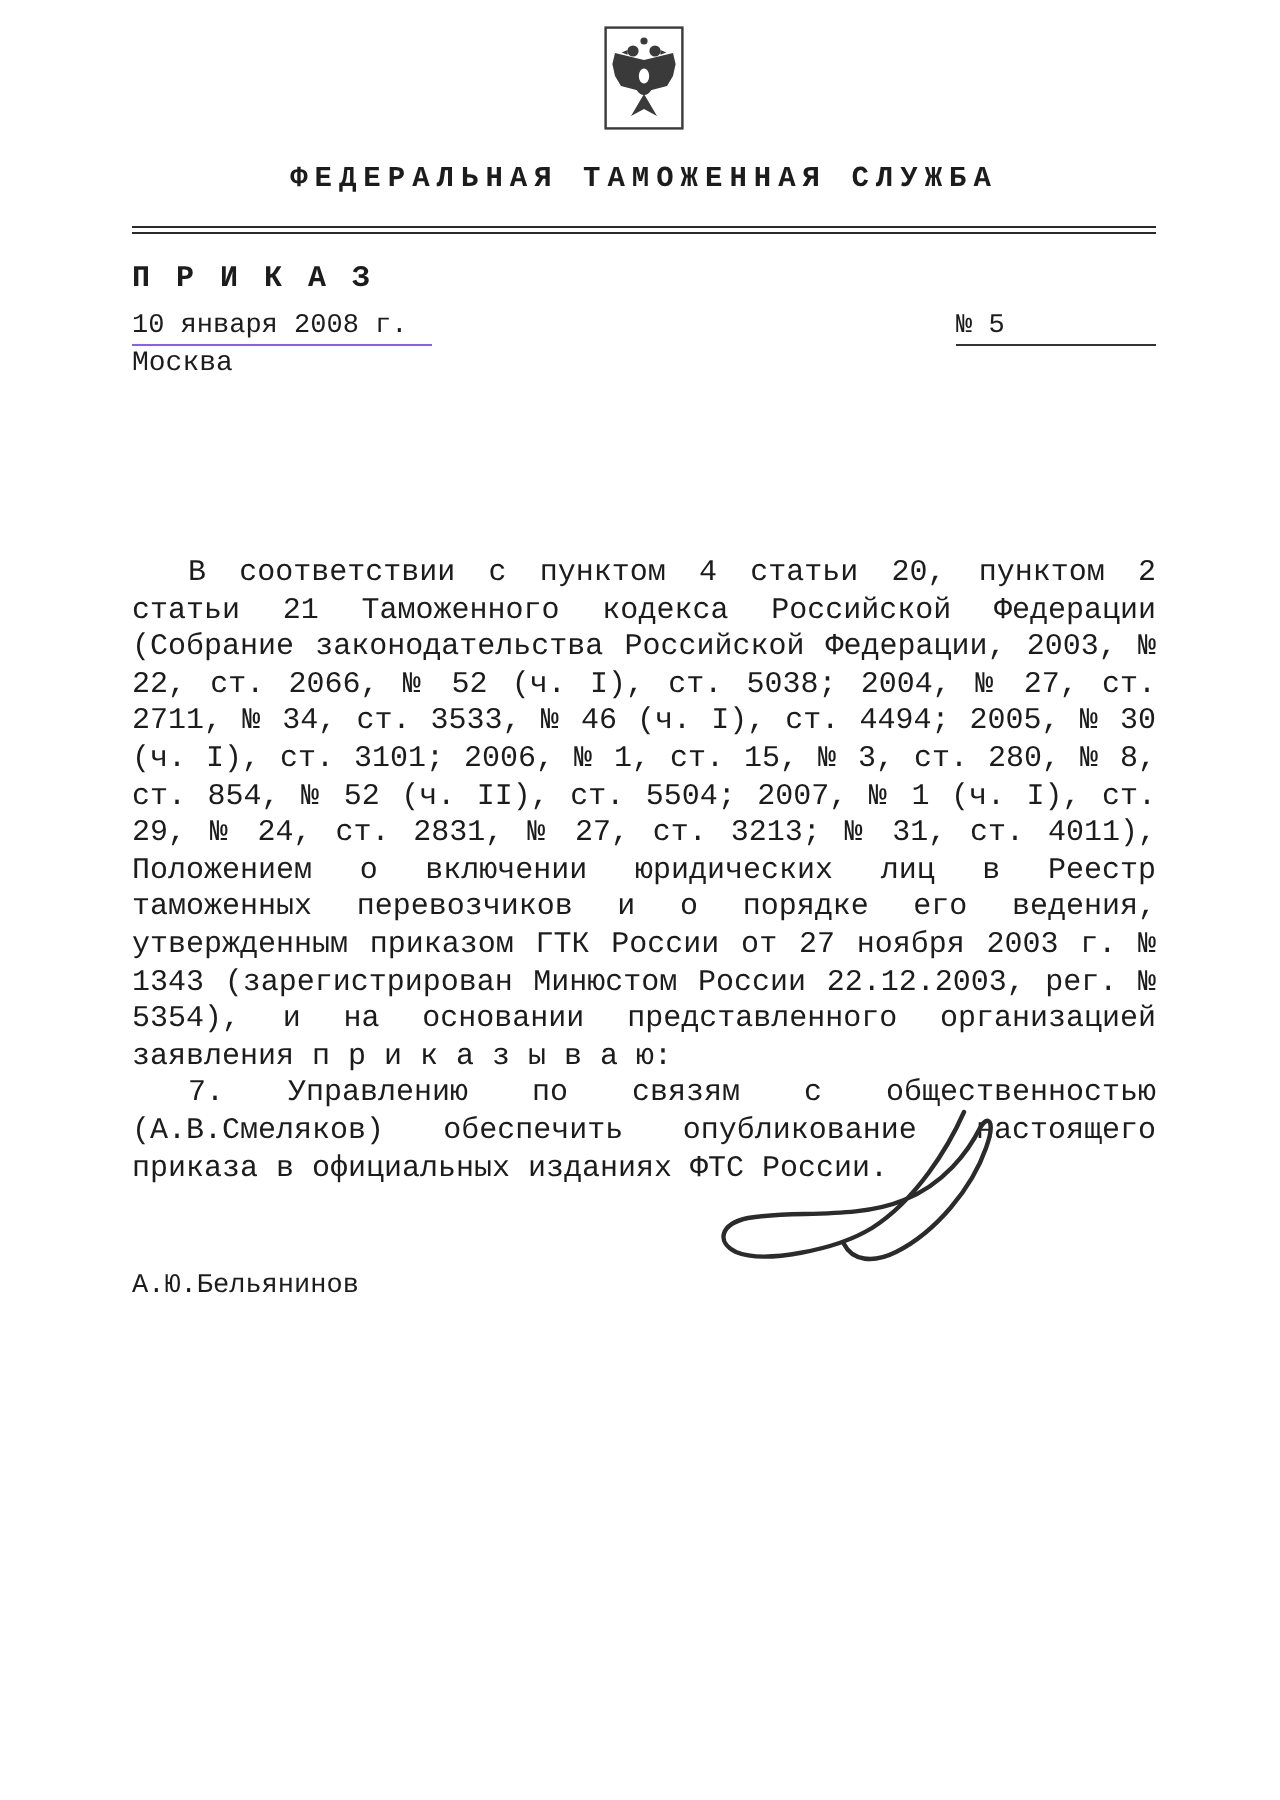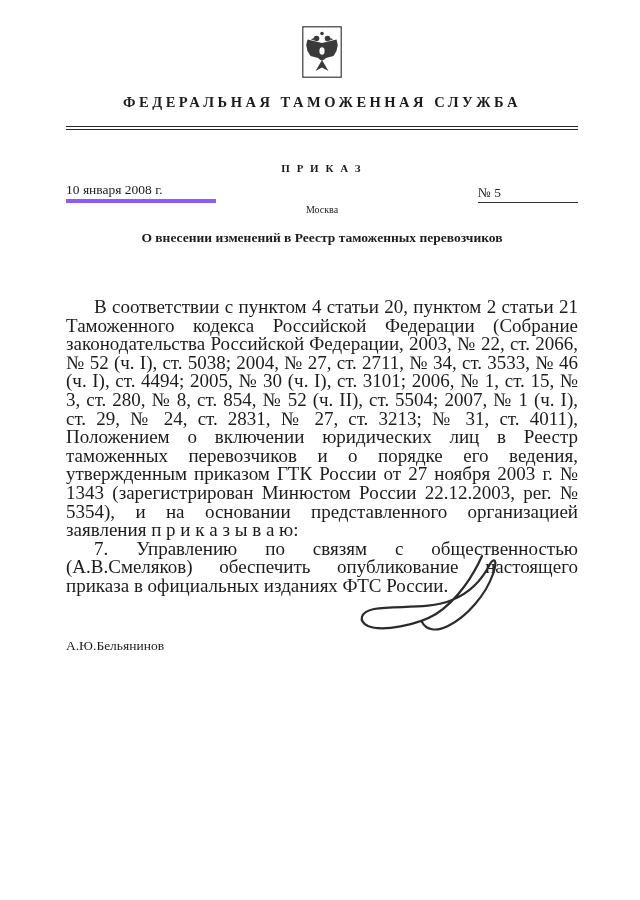--- a/index.html
+++ b/index.html
@@ -2,25 +2,25 @@
 <html lang="ru"><head>
 <meta charset="utf-8">
 <style>
   html, body { margin: 0; padding: 0; }
   body { background: #ffffff; }
   .page {
     position: relative;
     width: 640px;
     height: 900px;
     background: #ffffff;
-    font-family: Liberation Serif, serif;
+    font-family: Liberation Mono, monospace;
     color: #1c1c1c;
     overflow: hidden;
     box-sizing: border-box;
-    padding: 24px 62px 0 66px;
+    padding: 11px 62px 0 66px;
   }
   .emblem-wrap {
     text-align: center;
     margin-top: 2px;
   }
   .emblem-box {
     display: inline-block;
     line-height: 0;
   }
   .agency {
@@ -31,59 +31,58 @@
     letter-spacing: 3.5px;
     white-space: nowrap;
   }
   .rule {
     margin-top: 15px;
     height: 2px;
     border-top: 1.6px solid #2a2a2a;
     border-bottom: 1px solid #2a2a2a;
   }
   .doc-type {
-    margin-top: 32px;
-    text-align: center;
+    margin-top: 14px;
     font-weight: bold;
-    font-size: 11px;
+    font-size: 15px;
     letter-spacing: 2px;
   }
   .date-row {
     margin-top: 8px;
     display: flex;
     justify-content: space-between;
     align-items: flex-end;
     font-size: 13.5px;
   }
   .date-field {
     display: inline-block;
     min-width: 150px;
-    border-bottom: 4px solid #8b5cf6;
+    border-bottom: 1px solid #8b5cf6;
     padding-bottom: 1px;
   }
   .number-field {
     display: inline-block;
     min-width: 100px;
     border-bottom: 1px solid #333;
     padding-bottom: 1px;
   }
   .city {
     margin-top: 1px;
-    text-align: center;
-    font-size: 10px;
+    text-align: left;
+    font-size: 14px;
   }
   .doc-title {
     margin-top: 15px;
     text-align: center;
     font-weight: bold;
     font-size: 13.5px;
   }
   .body-text {
-    margin-top: 52px;
-    font-size: 19px;
+    margin-top: 88px;
+    font-size: 15px;
     line-height: 18.6px;
     text-align: justify;
   }
   .body-text p {
     margin: 0;
     text-indent: 28px;
   }
   .sig-row {
     margin-top: 42px;
     display: flex;
@@ -131,21 +130,20 @@
 
   <div class="doc-type">П Р И К А З</div>
 
   <div class="date-row">
     <span class="date-field">10 января 2008 г.</span>
     <span class="number-field">№ 5</span>
   </div>
 
   <div class="city">Москва</div>
 
-  <div class="doc-title">О внесении изменений в Реестр таможенных перевозчиков</div>
 
   <div class="body-text">
     <p>В соответствии с пунктом 4 статьи 20, пунктом 2 статьи 21 Таможенного кодекса Российской Федерации (Собрание законодательства Российской Федерации, 2003, № 22, ст. 2066, № 52 (ч. I), ст. 5038; 2004, № 27, ст. 2711, № 34, ст. 3533, № 46 (ч. I), ст. 4494; 2005, № 30 (ч. I), ст. 3101; 2006, № 1, ст. 15, № 3, ст. 280, № 8, ст. 854, № 52 (ч. II), ст. 5504; 2007, № 1 (ч. I), ст. 29, № 24, ст. 2831, № 27, ст. 3213; № 31, ст. 4011), Положением о включении юридических лиц в Реестр таможенных перевозчиков и о порядке его ведения, утвержденным приказом ГТК России от 27 ноября 2003 г. № 1343 (зарегистрирован Минюстом России 22.12.2003, рег. № 5354), и на основании представленного организацией заявления п р и к а з ы в а ю:</p>
     <p>7. Управлению по связям с общественностью (А.В.Смеляков) обеспечить опубликование настоящего приказа в официальных изданиях ФТС России.</p>
   </div>
 
   <div class="sig-row">
     <div class="sig-name">А.Ю.Бельянинов</div>
   </div>
 

